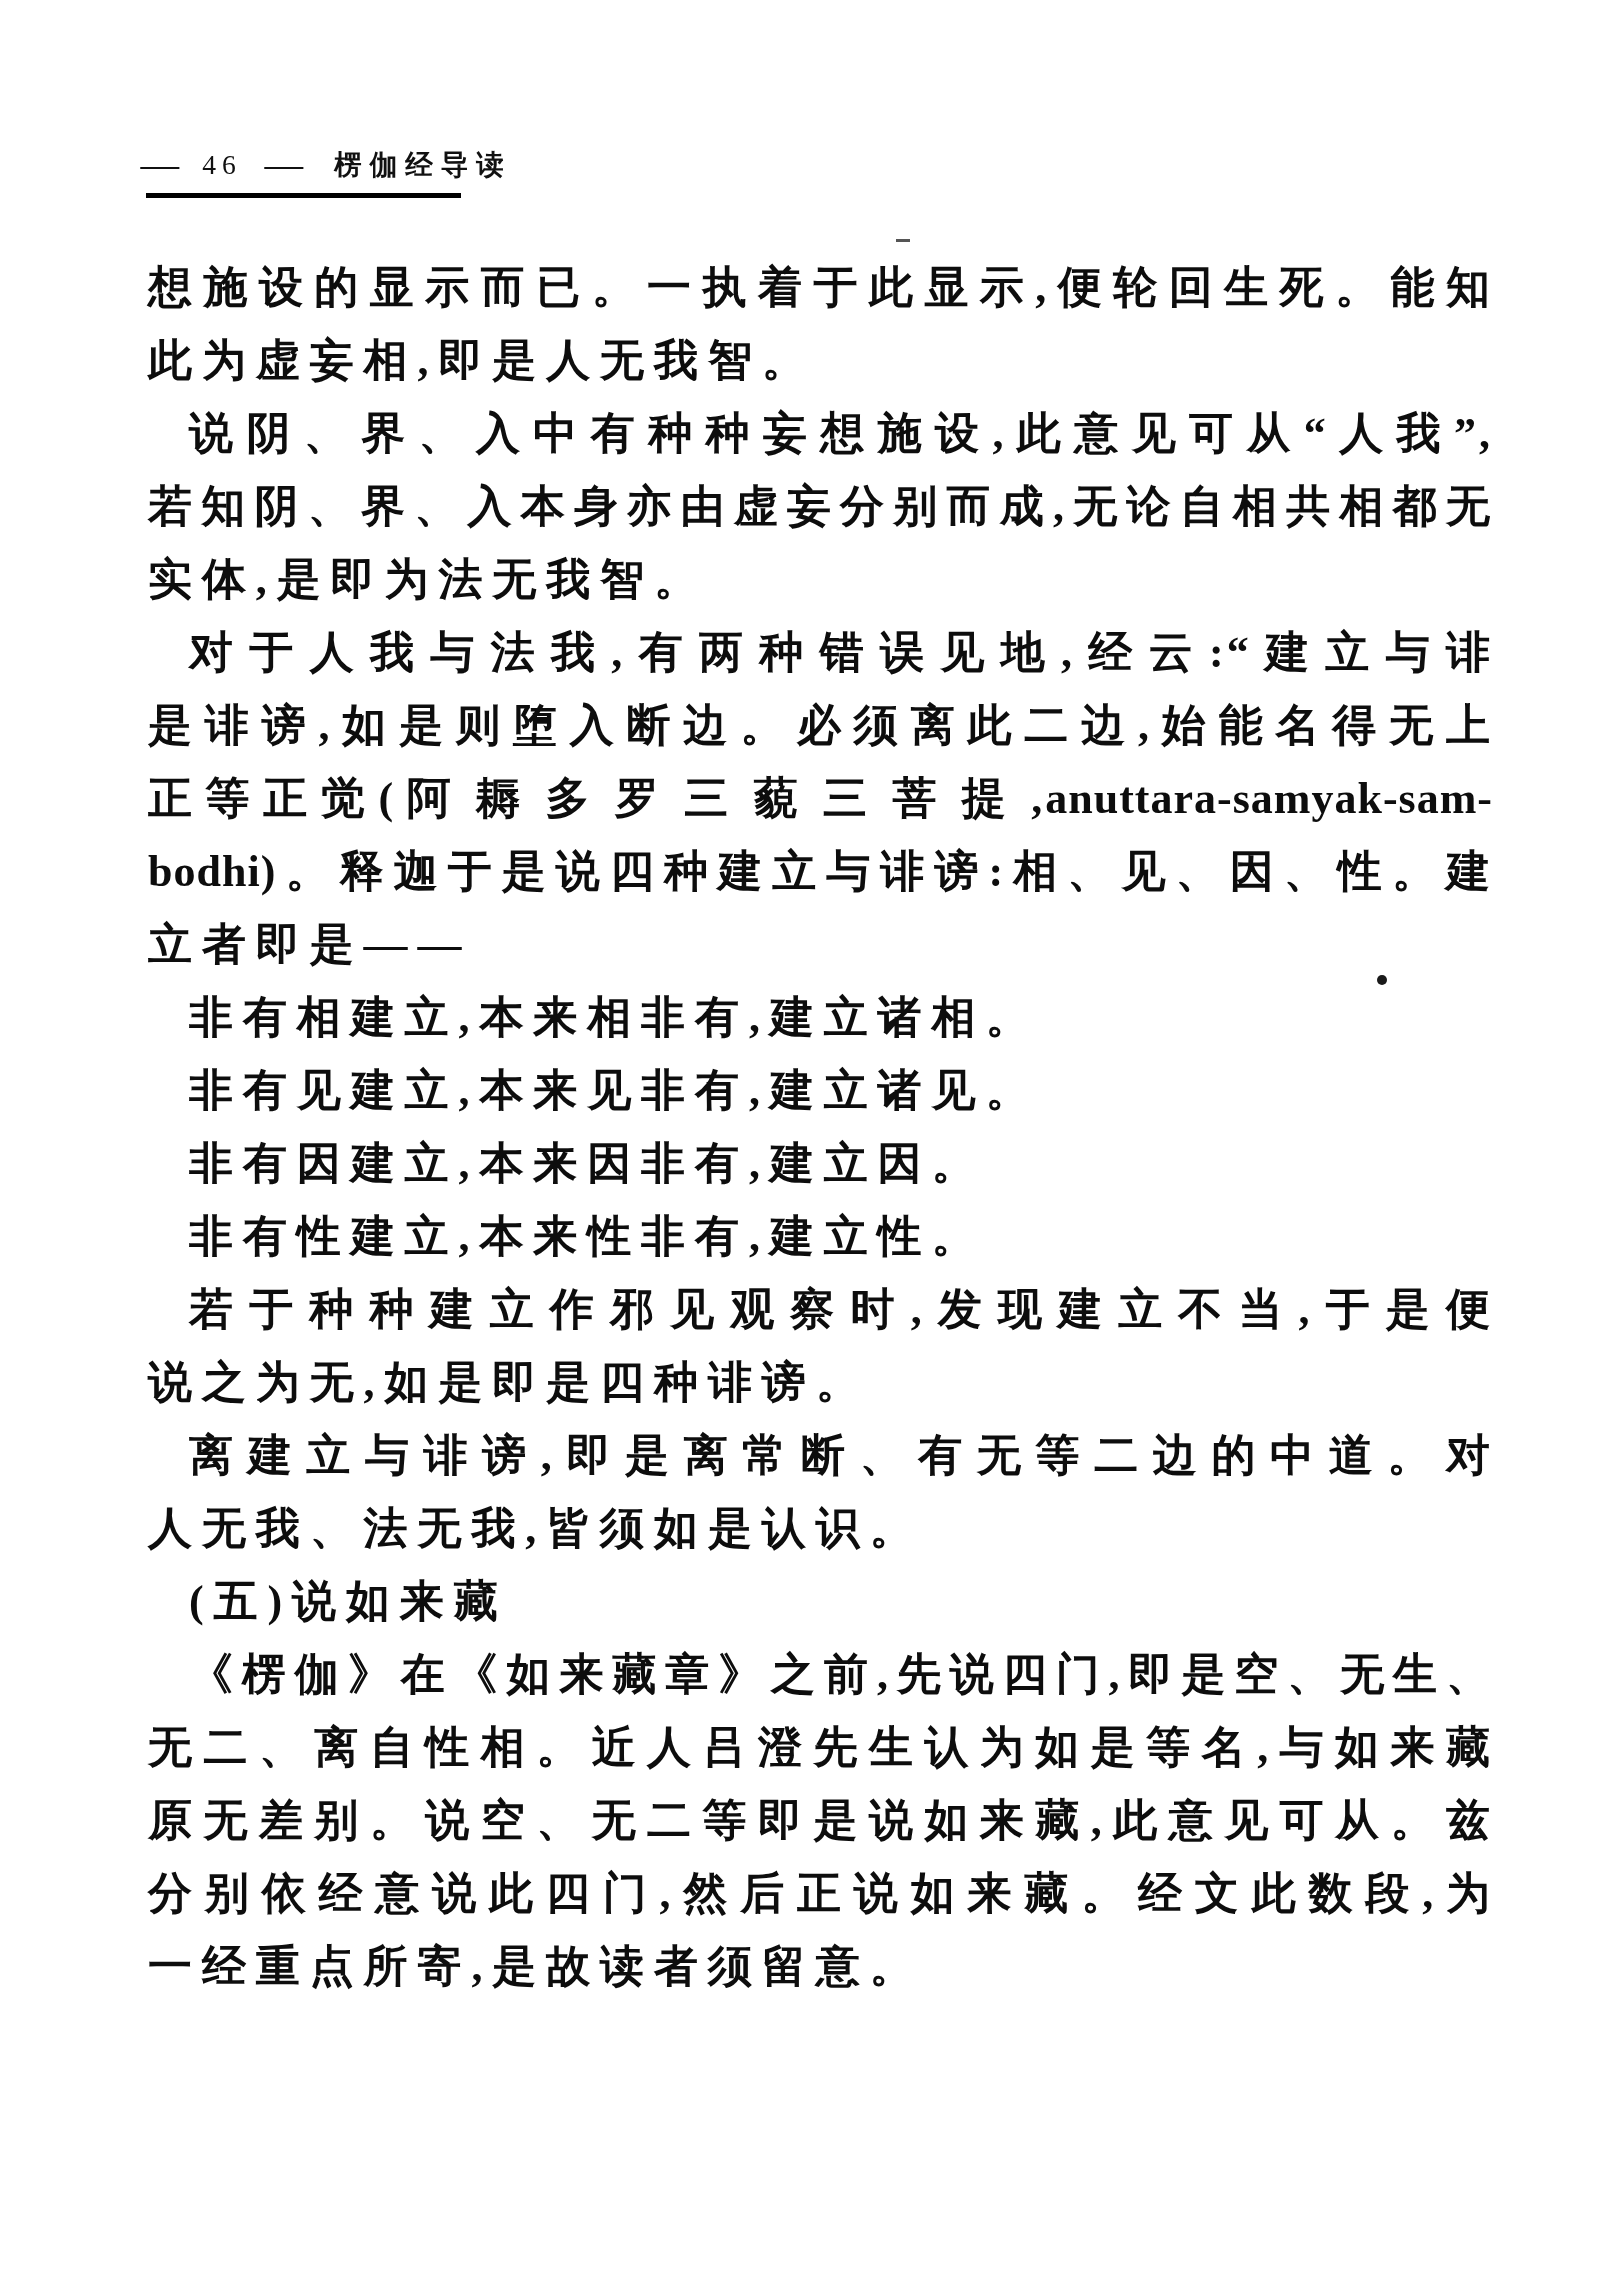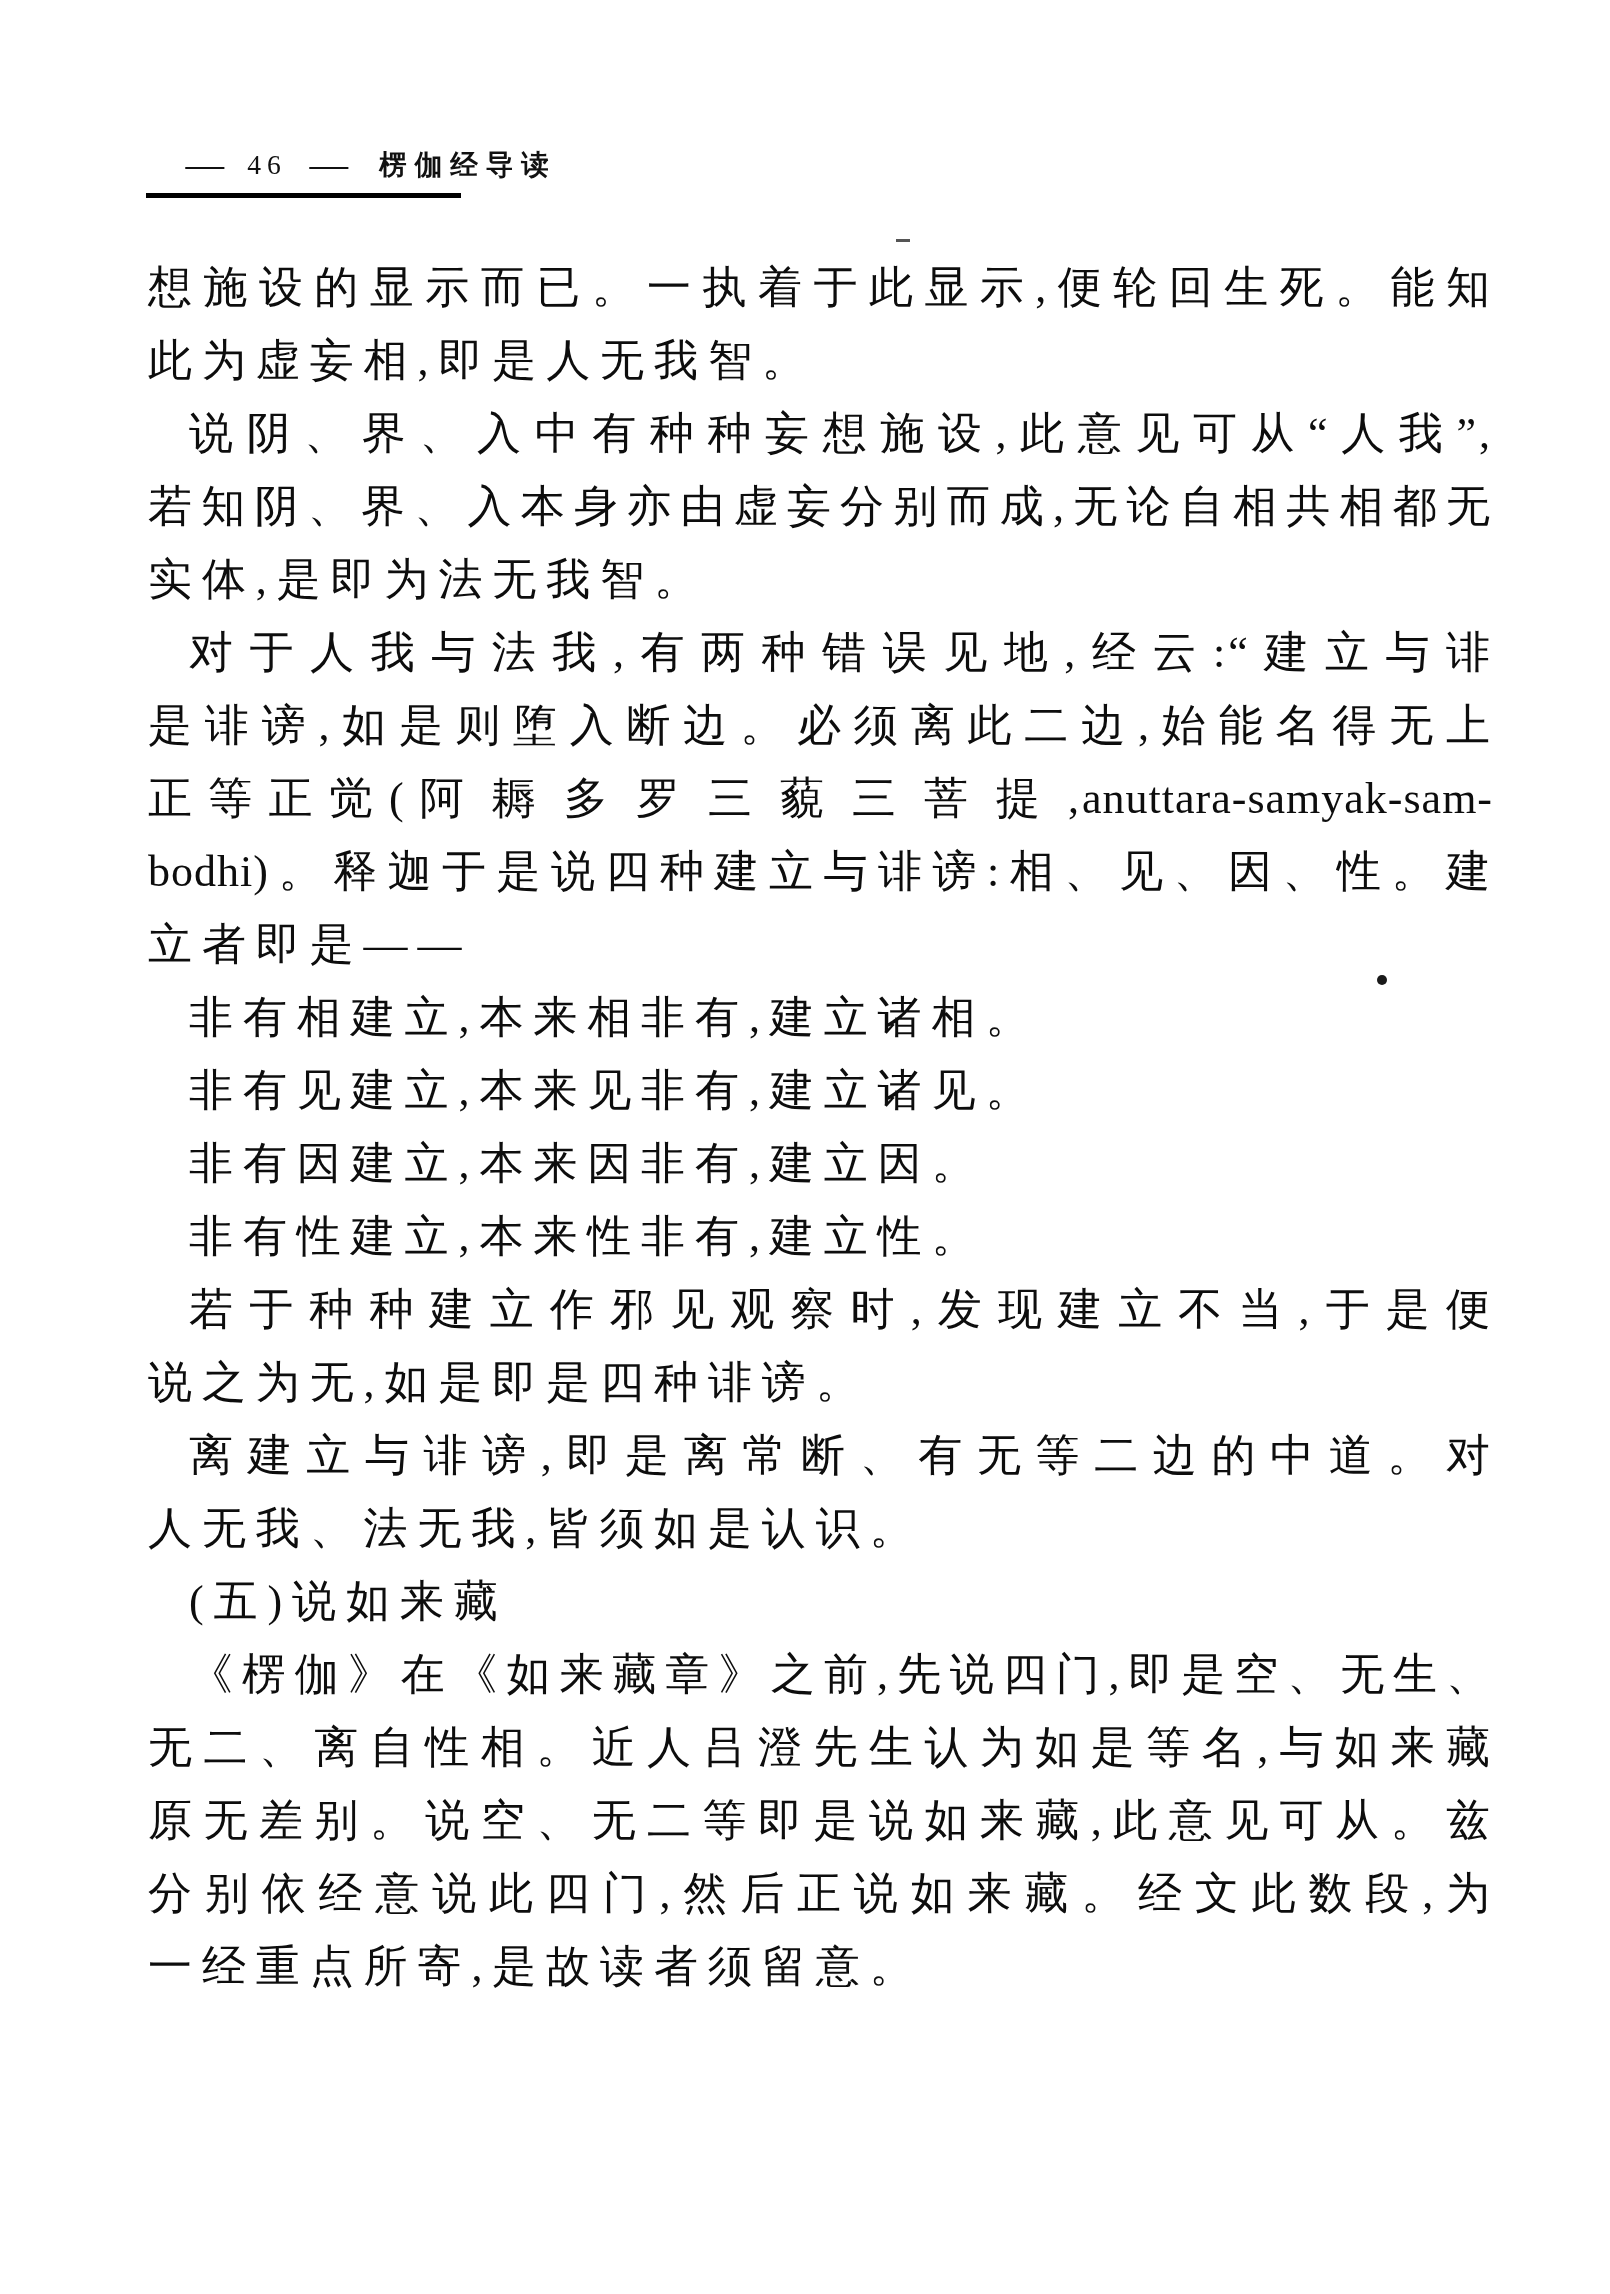--- a/index.html
+++ b/index.html
@@ -11,36 +11,36 @@
     color: #0d0d0d;
     overflow: hidden;
   }
   
   .header {
     position: absolute;
     top: 146px; left: 146px;
     font-size: 27.6px;
     white-space: nowrap;
     color: #111;
-    margin-left: 45px;
   }
   .hd { display: inline-block; transform: scaleX(1.4); font-weight: bold; }
   .hn { margin: 0 21.7px; letter-spacing: 5.9px; }
   .ht { margin-left: 29.6px; letter-spacing: 7.9px; font-weight: 600; }
   .header-rule {
     position: absolute;
     top: 193px; left: 146px;
     width: 315px; height: 4.9px;
     background: #000;
   }
   
   .body-text {
     position: absolute;
     top: 251px; left: 148px;
     width: 1345px;
+    font-weight: bold;
   }
   .line {
     height: 73px;
     line-height: 73px;
     font-size: 44px;
     letter-spacing: 9.9px;
     white-space: nowrap;
     text-align: left;
   }
   .line.just {

